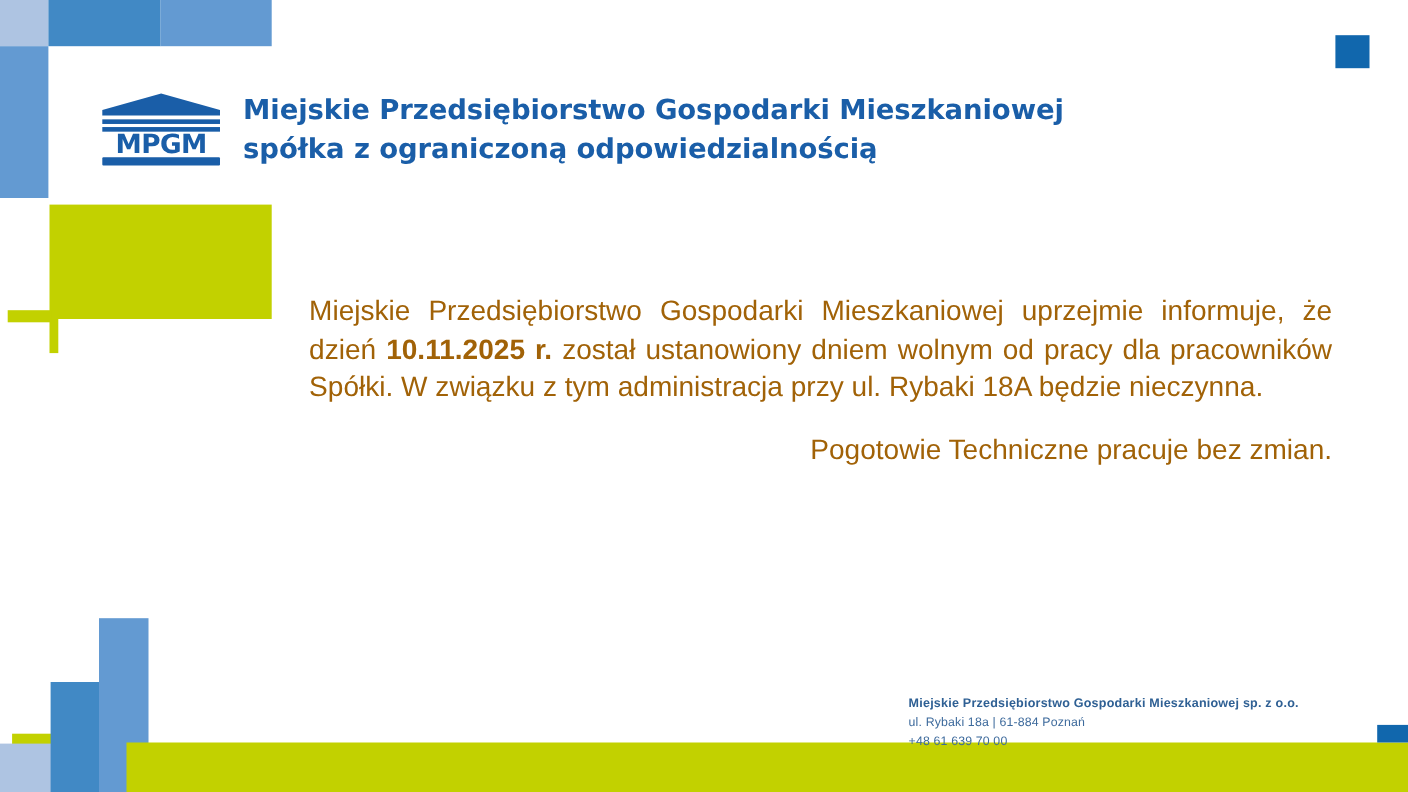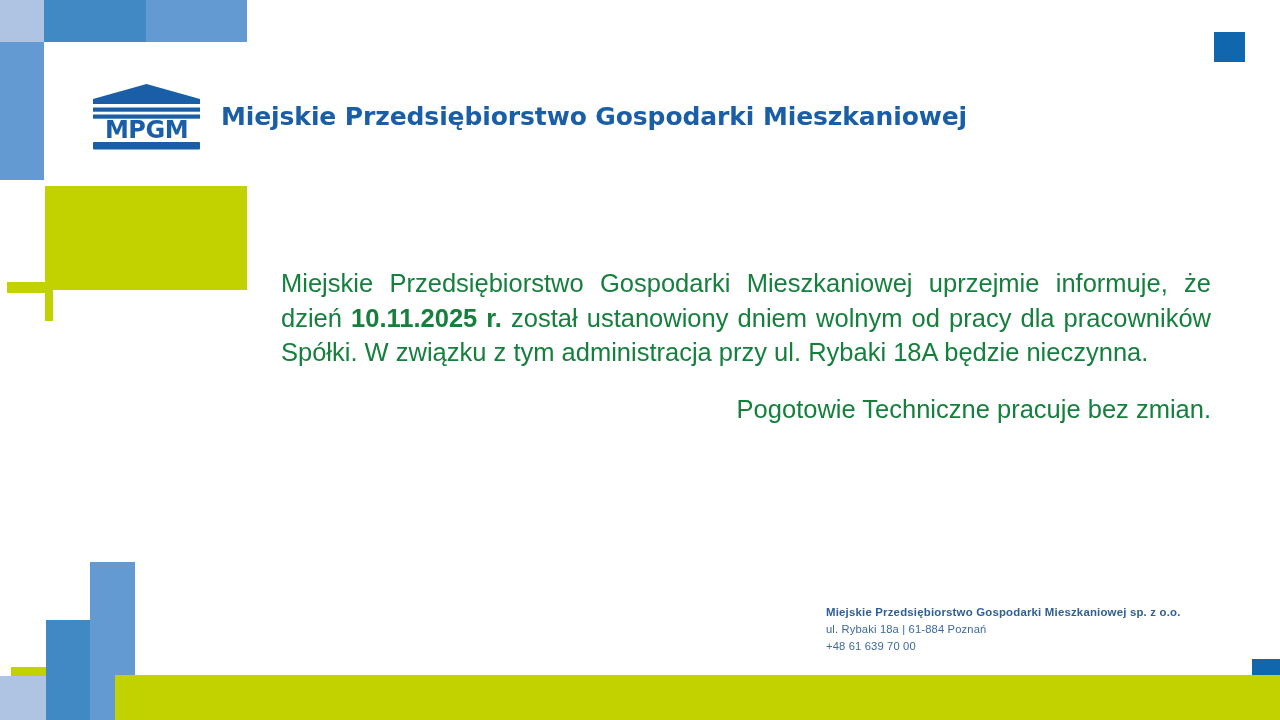--- a/index.html
+++ b/index.html
@@ -86,21 +86,21 @@
     line-height: 1.1;
     white-space: nowrap;
   }
 
   
   .body-copy {
     position: absolute;
     left: 281px;
     top: 266px;
     width: 930px;
-    color: #15803d;
+    color: #a16207;
     font-family: "Liberation Sans", sans-serif;
     font-size: 25.5px;
     line-height: 1.36;
     text-align: justify;
   }
   .body-copy p {
     margin: 0 0 22px 0;
   }
   .body-copy p:last-child { margin-bottom: 0; }
   .body-copy .nojust { text-align: right; }
@@ -116,20 +116,21 @@
     font-size: 11.2px;
     line-height: 1.52;
     letter-spacing: 0.15px;
     white-space: nowrap;
   }
   .footer-contact .fc-name {
     font-weight: bold;
     color: #2f6094;
     font-size: 11.4px;
     letter-spacing: 0.2px;
+    margin-top: 28px;
   }
   .footer-contact .fc-line { display: block; }
   .footer-contact .fc-link { color: #4b7aa8; }
 </style>
 </head>
 <body>
 
 <div class="slide">
 
   <div class="deco deco-tl-light"></div>
@@ -156,20 +157,21 @@
       <svg width="113" height="70" viewBox="0 0 113 70" xmlns="http://www.w3.org/2000/svg" aria-hidden="true">
         <polygon points="56.5,2 110,17 110,22 3,22 3,17" fill="#1a5ea8"></polygon>
         <rect x="3" y="25.5" width="107" height="4.2" fill="#1a5ea8"></rect>
         <rect x="3" y="32.5" width="107" height="4.2" fill="#1a5ea8"></rect>
         <rect x="3" y="60" width="107" height="7.5" rx="1" fill="#1a5ea8"></rect>
         <text x="56.5" y="56" text-anchor="middle" font-family="DejaVu Sans, sans-serif" font-size="24" font-weight="bold" letter-spacing="-0.5" fill="#1a5ea8">MPGM</text>
       </svg>
     </div>
     <div class="logo-text">
       <span class="l1">Miejskie Przedsiębiorstwo Gospodarki Mieszkaniowej</span>
+      <span class="l2">spółka z ograniczoną odpowiedzialnością</span>
     </div>
   </div>
 
 
   <div class="body-copy">
     <p><span>Miejskie Przedsiębiorstwo Gospodarki Mieszkaniowej uprzejmie informuje, że dzień </span><b>10.11.2025 r.</b><span> został ustanowiony dniem wolnym od pracy dla pracowników Spółki. W związku z tym administracja przy ul. Rybaki 18A będzie nieczynna.</span></p>
     <p class="nojust">Pogotowie Techniczne pracuje bez zmian.</p>
   </div>
 
   <div class="footer-contact">

